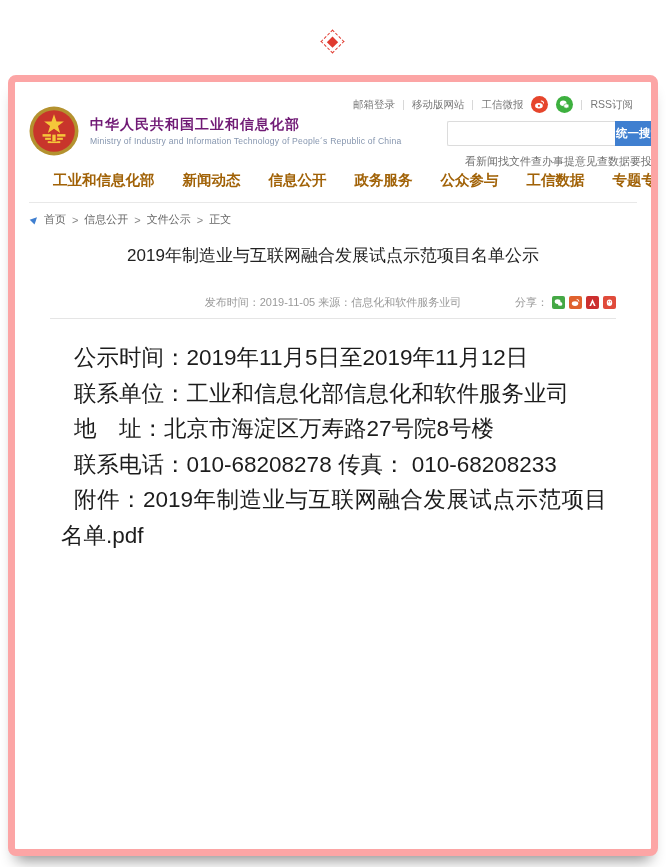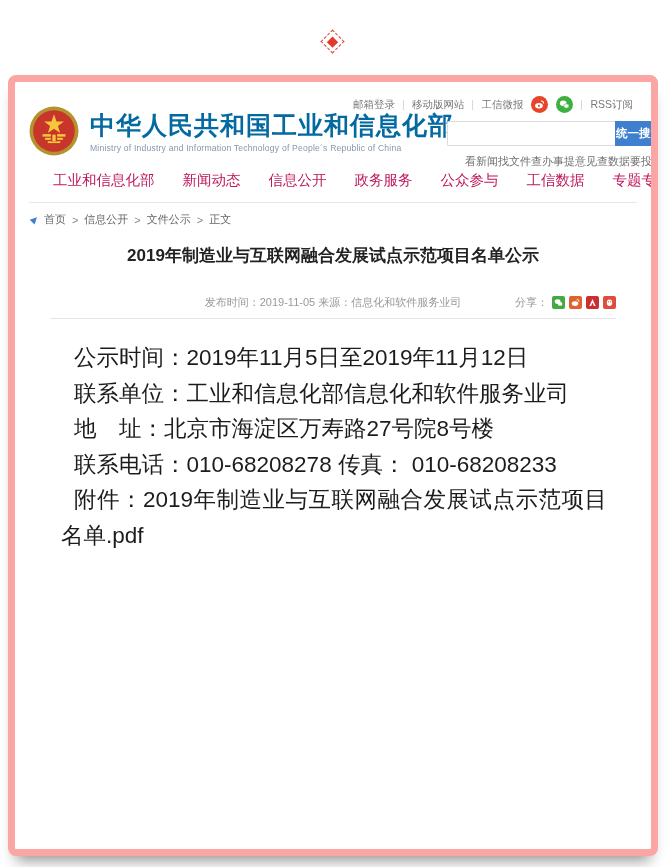--- a/index.html
+++ b/index.html
@@ -50,21 +50,21 @@
   .wechat-ic { background: #3db03f; }
   .round-icon svg { display: block; }
 
   .logo-row {
     position: absolute; top: 24px; left: 14px;
     display: flex; align-items: center;
   }
   .emblem { width: 50px; height: 50px; flex: 0 0 auto; }
   .site-titles { margin-left: 11px; }
   .site-title {
-    font-size: 25px; font-weight: bold; color: #0369a1;
+    font-size: 14px; font-weight: bold; color: #701a75;
     letter-spacing: 1px; line-height: 1.2;
   }
   .site-subtitle {
     margin-top: 3px; font-size: 8.6px; color: #8696af; letter-spacing: .2px;
   }
 
   .search-stack { position: absolute; top: 39px; left: 432px; width: 216px; }
   .search-row { display: flex; }
   .search-input {
     flex: 1; height: 25px; border: 1px solid #dcdcdc; border-right: none;
@@ -84,21 +84,21 @@
   .quick-links span { cursor: pointer; }
 
   .nav-row {
     position: absolute; top: 88px; left: 0; width: 100%;
     display: flex; align-items: center;
     padding: 0 18px;
   }
   .nav-logo { width: 20px; height: 20px; margin-right: 20px; }
   .nav-items { display: flex; gap: 28px; }
   .nav-item {
-    font-size: 14.5px; font-weight: normal; color: #be185d; cursor: pointer;
+    font-size: 14.5px; font-weight: bold; color: #a16207; cursor: pointer;
     white-space: nowrap;
   }
   .nav-divider {
     position: absolute; top: 120px; left: 14px; right: 14px;
     height: 1px; background: #e8e8e8;
   }
 
   .breadcrumb {
     position: absolute; top: 130px; left: 16px;
     display: flex; align-items: center; gap: 6px;
@@ -109,21 +109,21 @@
     display: inline-block; line-height: 1;
   }
   .crumb-sep { color: #888; }
   .crumb { cursor: pointer; }
   .crumb-current { cursor: default; }
 
   
   .article-title {
     position: absolute; top: 162px; left: 46px; right: 46px;
     text-align: center;
-    font-size: 17px; font-weight: bold; color: #222;
+    font-size: 17px; font-weight: normal; color: #222;
   }
   .meta-row {
     position: absolute; top: 213px; left: 35px; right: 35px;
     height: 16px;
     font-size: 11px; color: #999;
   }
   .meta-center { text-align: center; }
   .meta-share {
     position: absolute; right: 0; top: 0;
     display: flex; align-items: center; gap: 4px;

